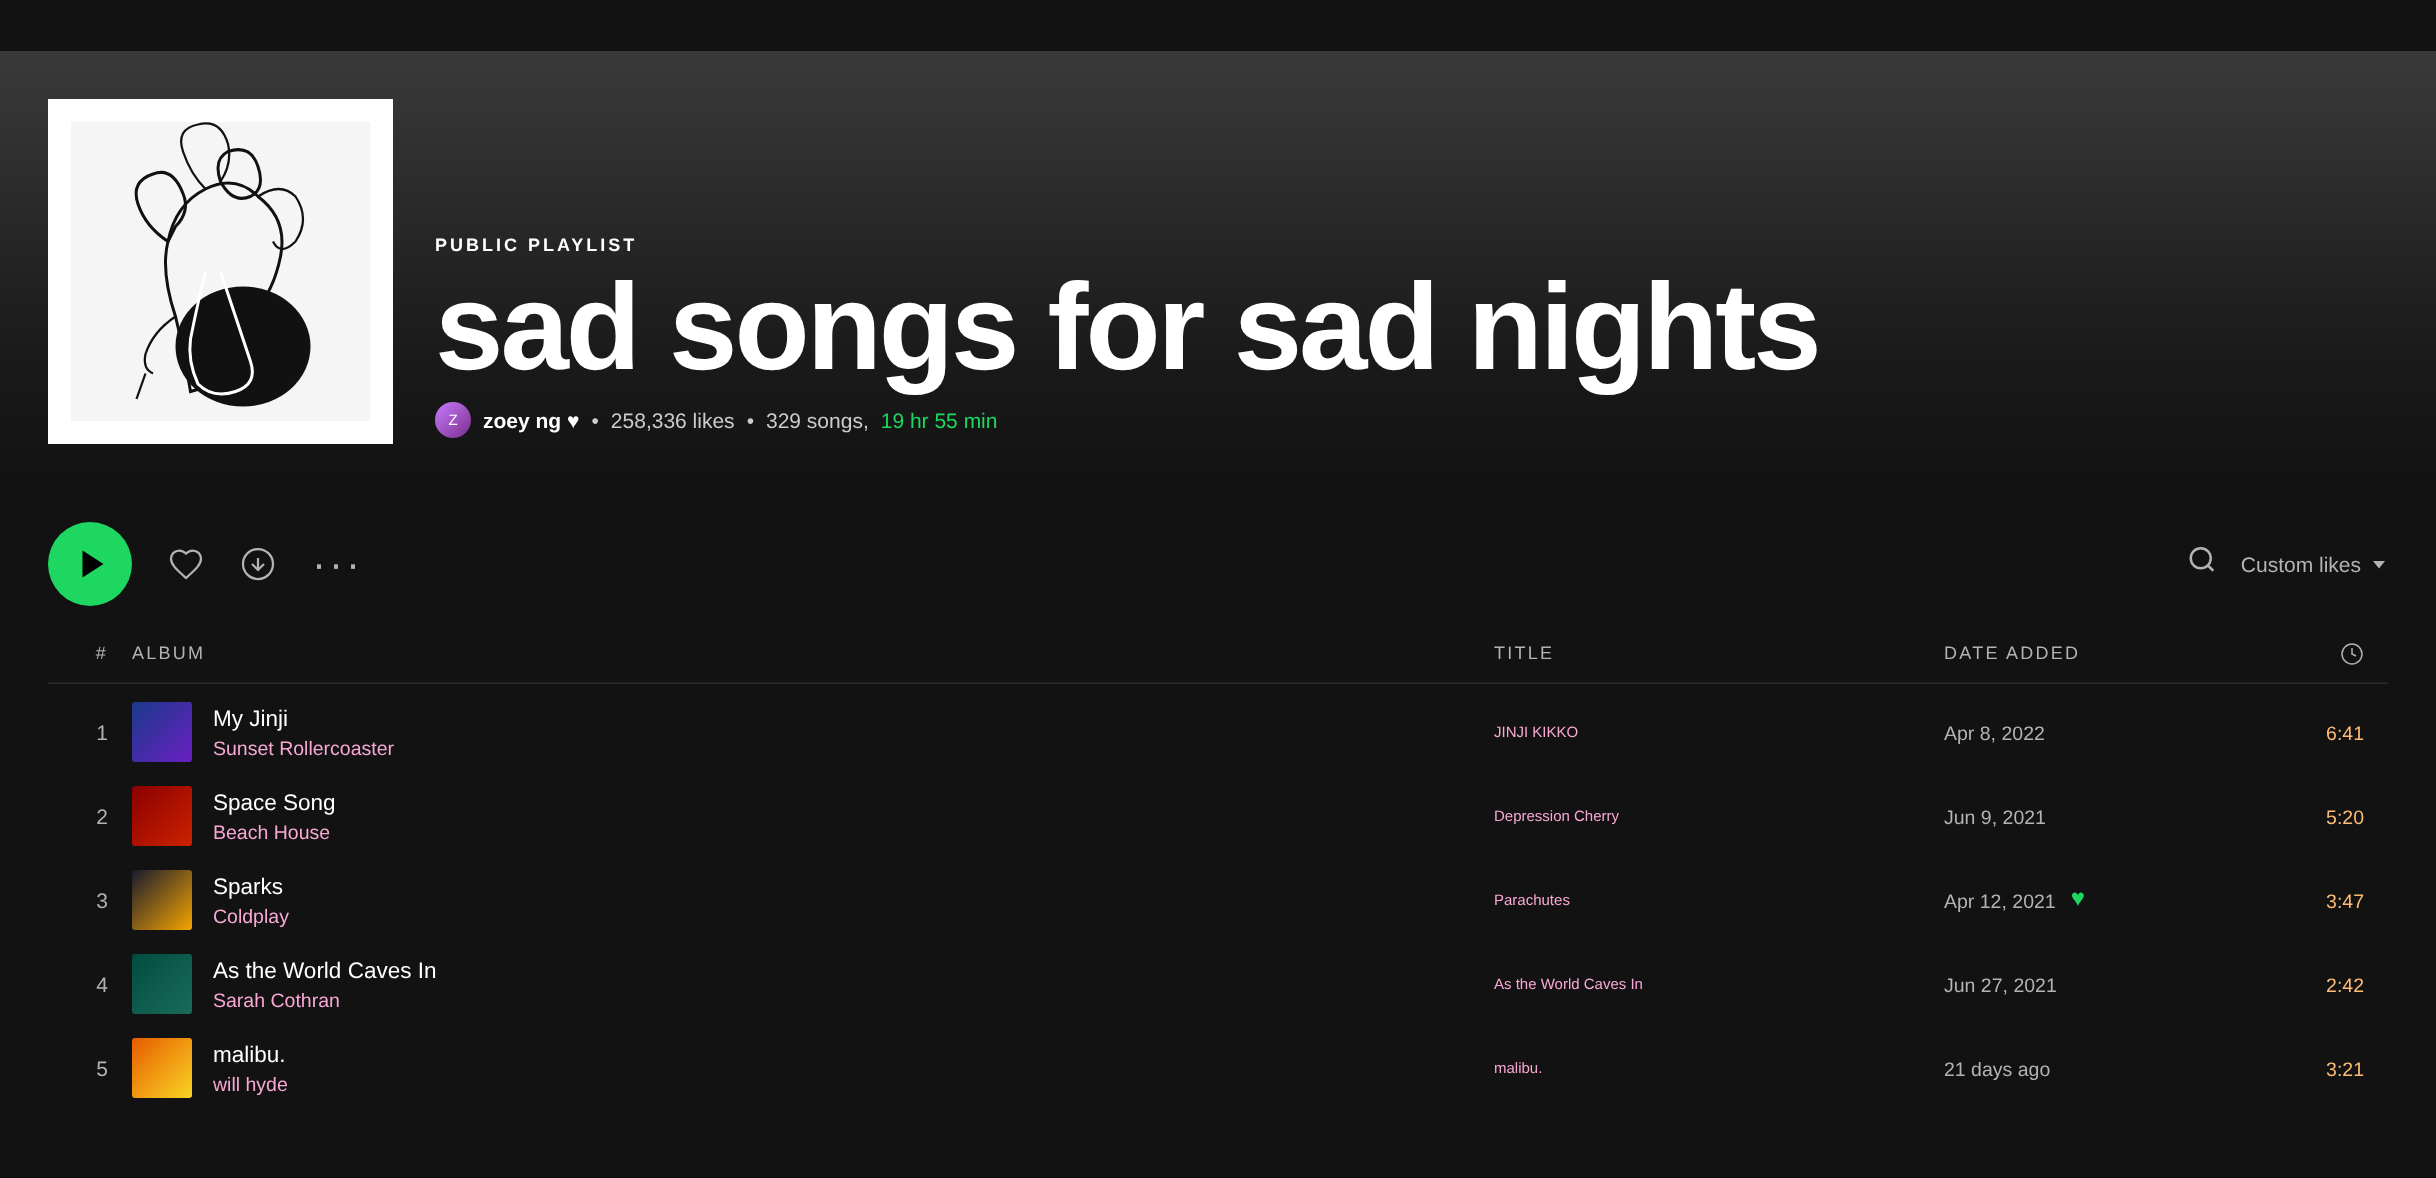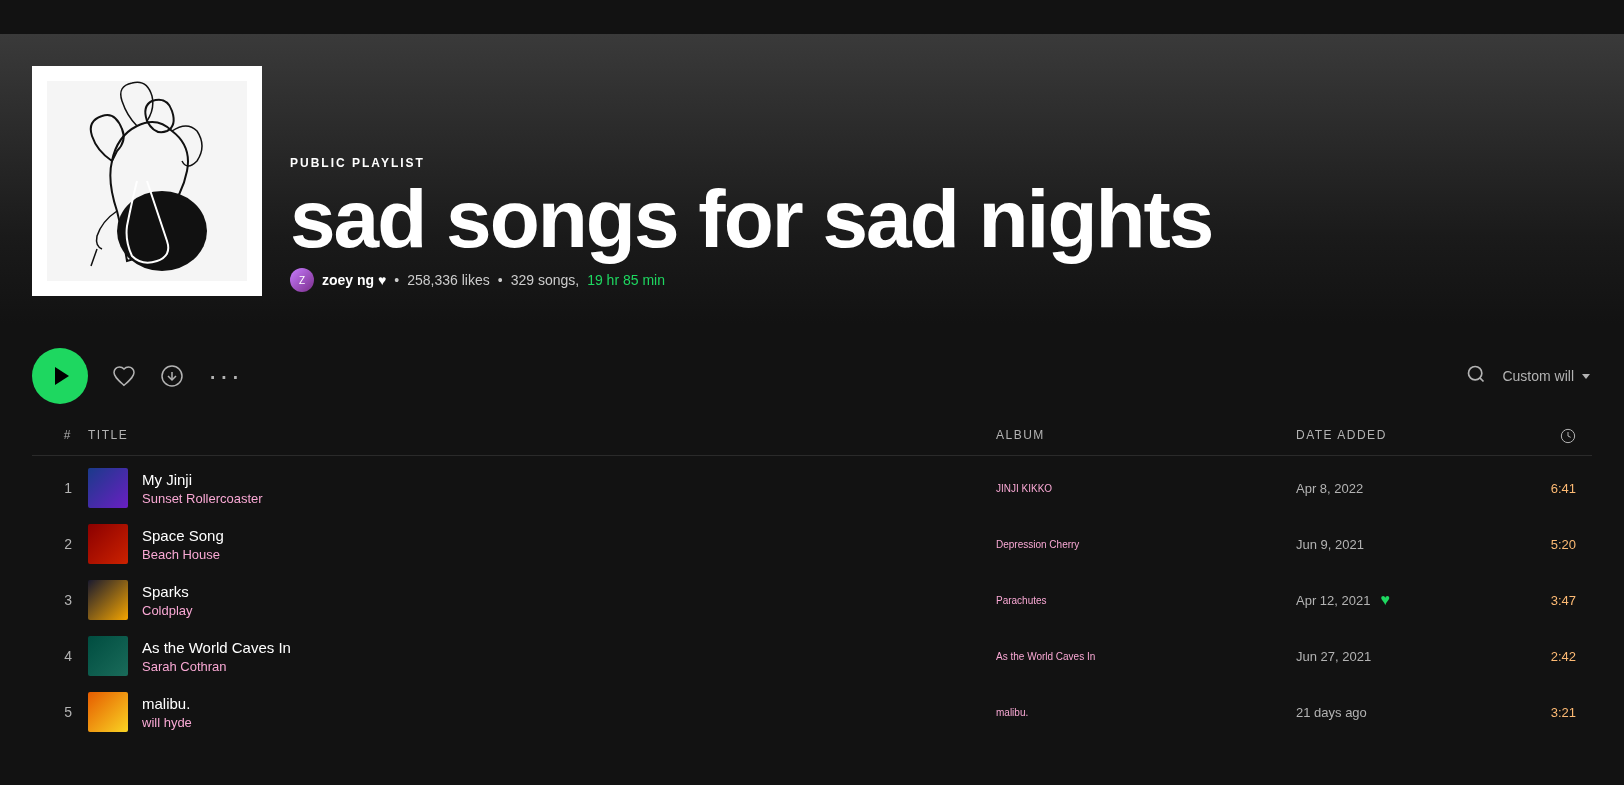--- a/index.html
+++ b/index.html
@@ -266,21 +266,21 @@
   <div class="hero-info">
     <div class="hero-type">PUBLIC PLAYLIST</div>
     <div class="hero-title">sad songs for sad nights</div>
     <div class="hero-meta">
       <div class="hero-avatar">Z</div>
       <span class="owner">zoey ng ♥</span>
       <span>•</span>
       <span>258,336 likes</span>
       <span>•</span>
       <span>329 songs,</span>
-      <span class="accent">19 hr 85 min</span>
+      <span class="accent">19 hr 55 min</span>
     </div>
   </div>
 </div>
 
 <div class="controls-bar">
   <button class="play-btn">
     <svg width="24" height="24" viewBox="0 0 24 24" fill="#000">
       <polygon points="5,3 19,12 5,21"></polygon>
     </svg>
   </button>
@@ -299,33 +299,33 @@
   <button class="more-btn">···</button>
 
   <div class="controls-right">
     <button class="search-icon-btn">
       <svg width="20" height="20" viewBox="0 0 24 24" fill="none" stroke="#b3b3b3" stroke-width="2">
         <circle cx="11" cy="11" r="8"></circle>
         <line x1="21" y1="21" x2="16.65" y2="16.65"></line>
       </svg>
     </button>
     <button class="sort-btn">
-      <span>Custom will</span>
+      <span>Custom likes</span>
       <svg width="12" height="12" viewBox="0 0 12 12" fill="#b3b3b3">
         <polygon points="2,4 10,4 6,9"></polygon>
       </svg>
     </button>
   </div>
 </div>
 
 <div class="track-table">
   <div class="table-header">
     <div class="col-num">#</div>
+    <div>ALBUM</div>
     <div>TITLE</div>
-    <div>ALBUM</div>
     <div>DATE ADDED</div>
     <div class="col-dur">
       <svg width="16" height="16" viewBox="0 0 24 24" fill="none" stroke="#b3b3b3" stroke-width="1.5">
         <circle cx="12" cy="12" r="10"></circle>
         <polyline points="12,6 12,12 16,14"></polyline>
       </svg>
     </div>
   </div>
 
   <div id="tracks-container">

